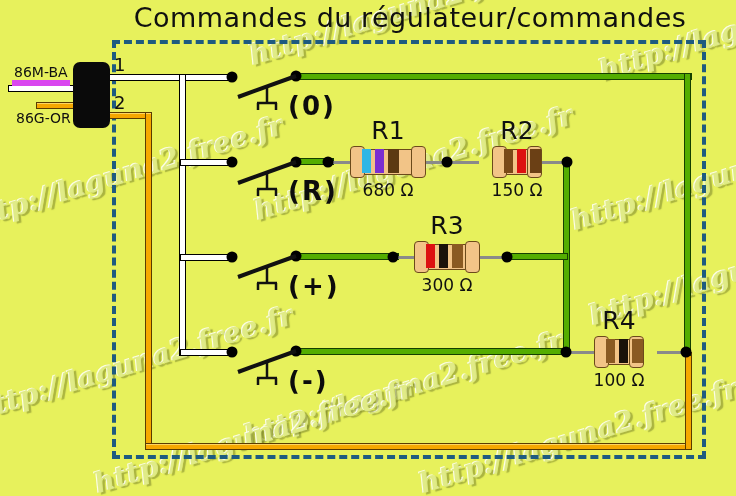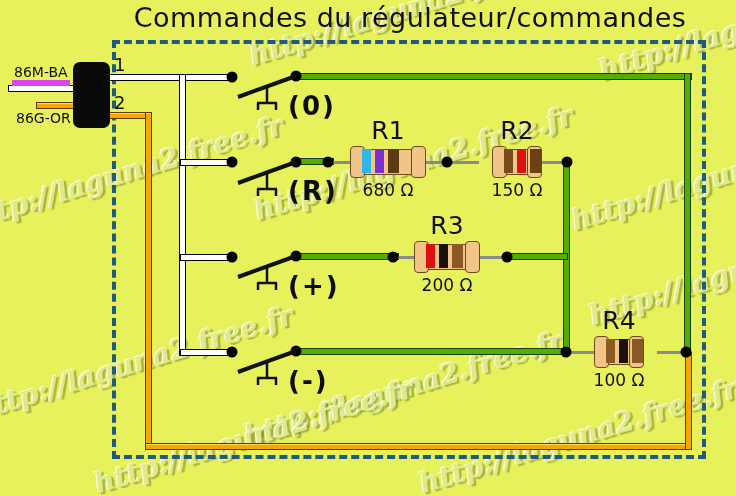--- a/index.html
+++ b/index.html
@@ -187,21 +187,21 @@
 
   <div class="resistor" style="left:416px;top:244px;width:62px">
     <div class="res-name">R3</div>
     <div class="res-body">
       <i class="cap l"></i>
       <i class="cap r"></i>
       <b class="band b1" style="background: rgb(221, 17, 17);"></b>
       <b class="band b2" style="background: rgb(26, 18, 10);"></b>
       <b class="band b3" style="background: rgb(138, 90, 34);"></b>
     </div>
-    <div class="res-value">200 Ω</div>
+    <div class="res-value">300 Ω</div>
   </div>
 
   <div class="resistor" style="left:596px;top:339px;width:46px">
     <div class="res-name">R4</div>
     <div class="res-body">
       <i class="cap l"></i>
       <i class="cap r"></i>
       <b class="band b1" style="background: rgb(138, 90, 34);"></b>
       <b class="band b2" style="background: rgb(26, 18, 10);"></b>
       <b class="band b3" style="background: rgb(138, 90, 34);"></b>

